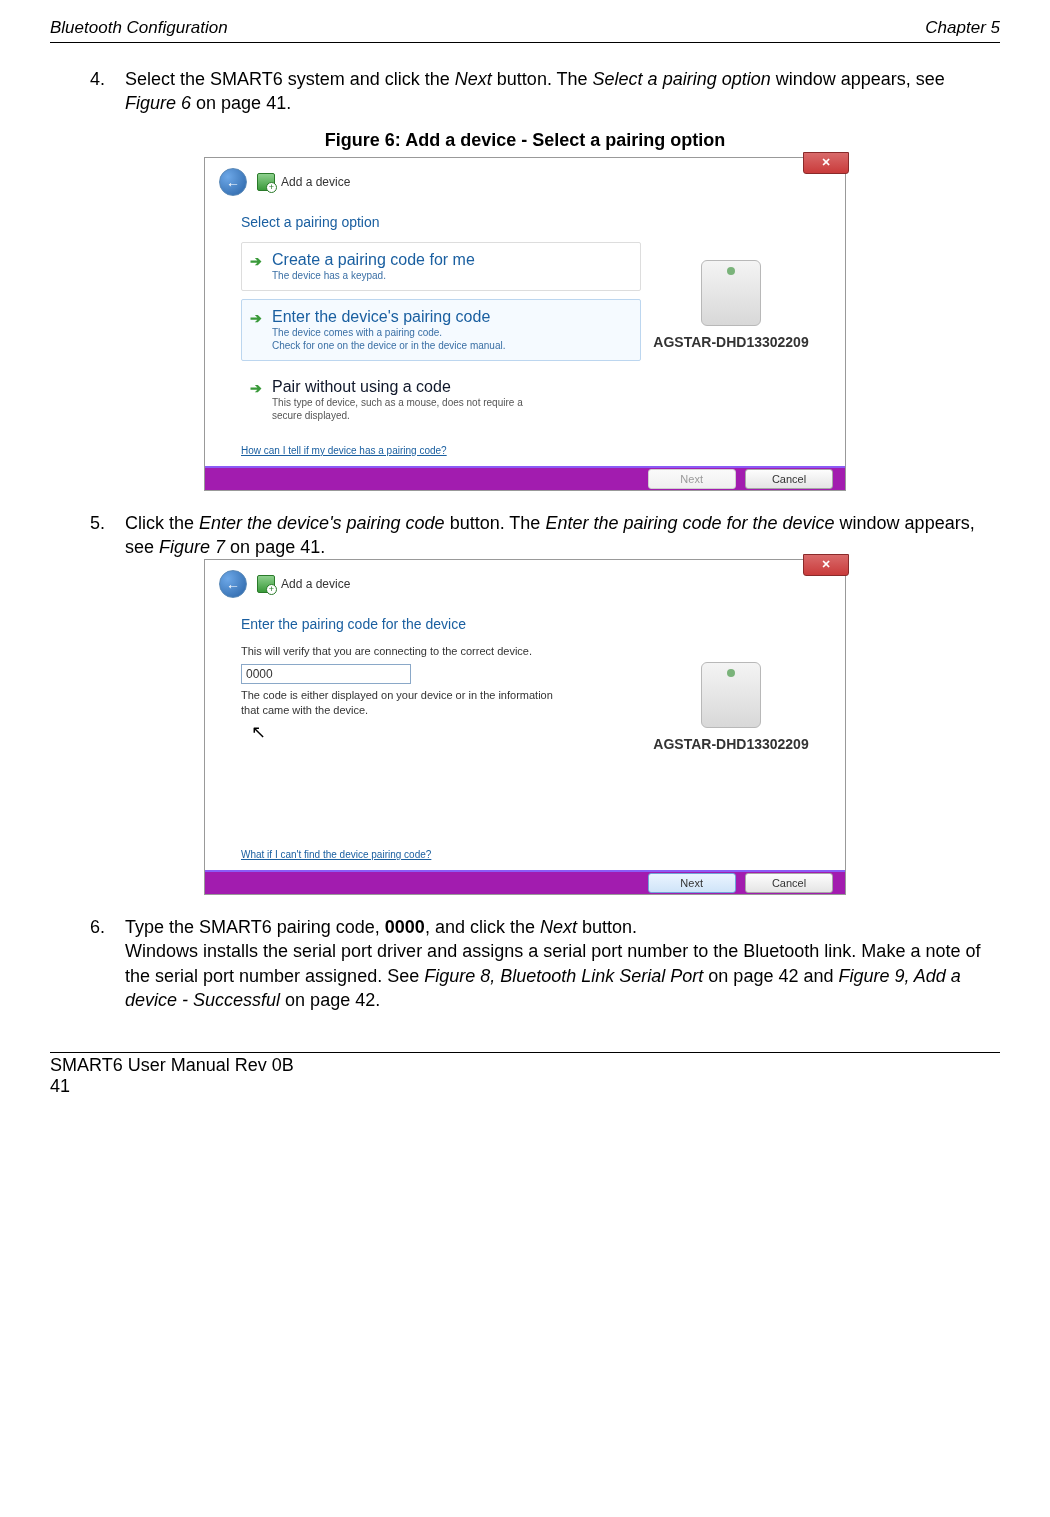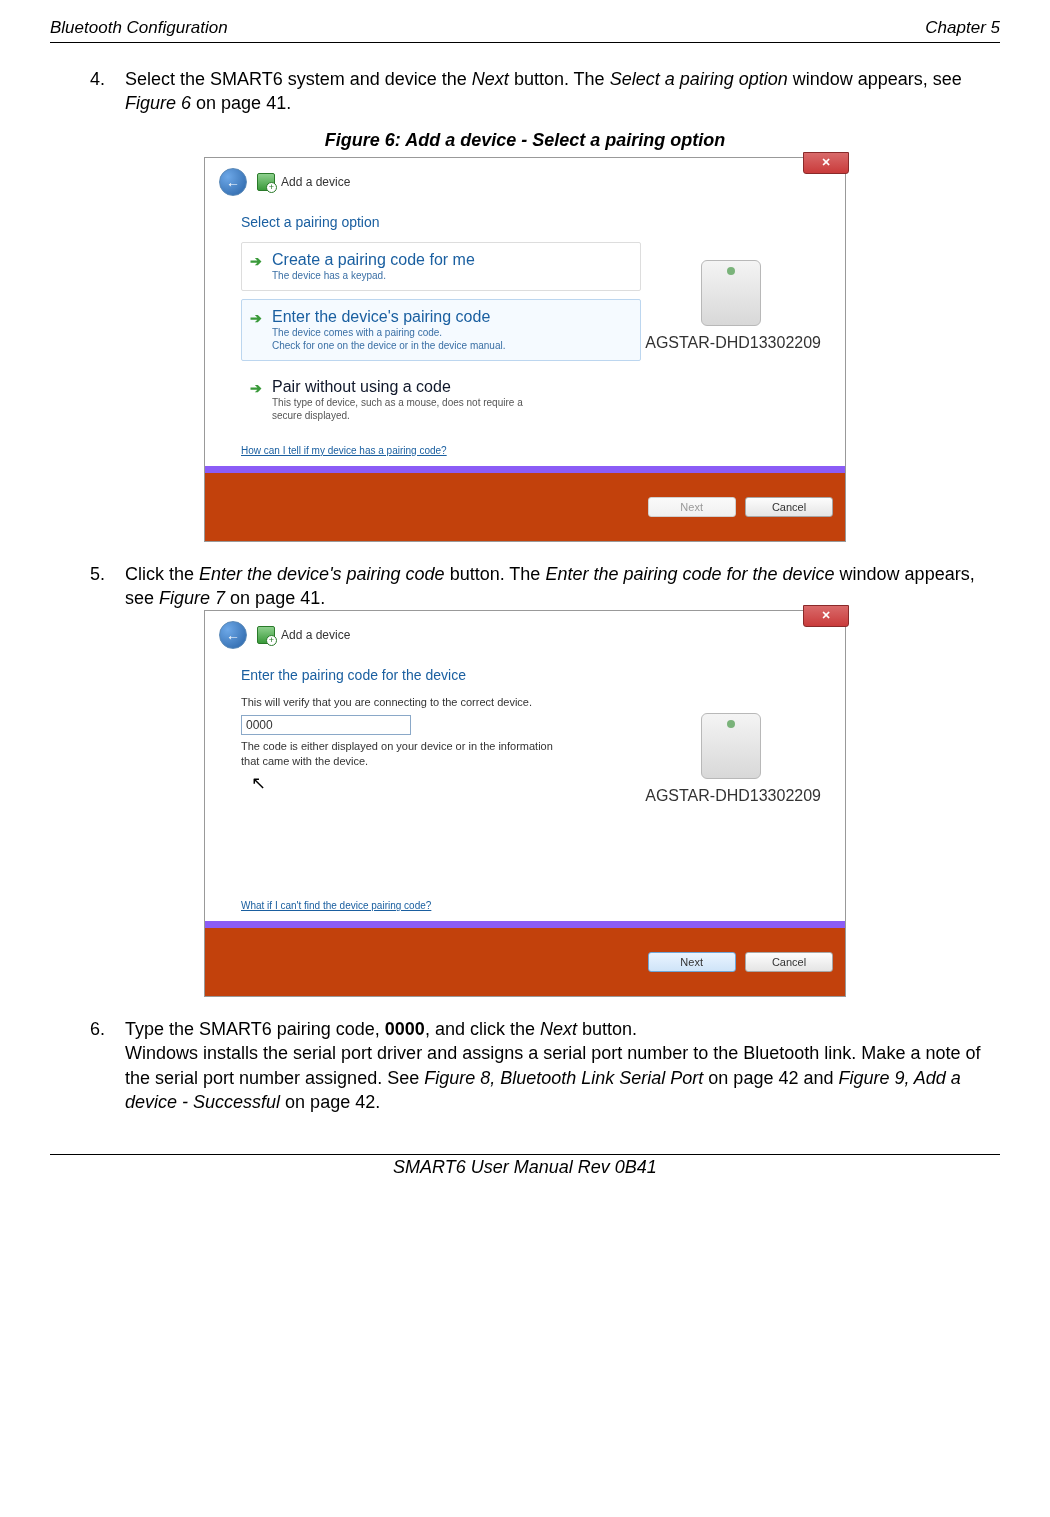--- a/index.html
+++ b/index.html
@@ -39,21 +39,20 @@
   .step-text {
     display: inline-block;
     width: calc(100% - 40px);
     vertical-align: top;
   }
   .fig-caption {
     text-align: center;
     font-weight: bold;
     font-size: 18px;
     margin: 14px 0 6px 0;
-    font-style: italic;
   }
   .dialog-wrap {
     display: flex;
     justify-content: center;
     margin-bottom: 20px;
   }
   .dialog {
     width: 640px;
     border: 1px solid #999;
     background: #fff;
@@ -125,23 +124,24 @@
     margin: 6px 0 12px 0;
   }
   .two-col {
     display: flex;
   }
   .left-col {
     flex: 1;
   }
   .right-col {
     width: 180px;
-    text-align: right;
-    font-size: 16px;
+    text-align: center;
+    font-size: 14px;
     color:#333;
+    font-weight:bold;
   }
   .device-box {
     width: 58px; height: 64px;
     margin: 18px auto 8px auto;
     background: linear-gradient(#f4f4f4,#d8d8d8);
     border:1px solid #b8b8b8;
     border-radius: 6px;
     position:relative;
   }
   .device-box::after{
@@ -179,23 +179,23 @@
     line-height: 1.3;
   }
   .help-link {
     color:#1a5fa0;
     font-size:10px;
     text-decoration: underline;
     margin: 6px 0 8px 0;
     display:inline-block;
   }
   .btn-row {
-    background: #c2410c;
-    border-top:7px solid #8b5cf6;
-    padding: 24px 12px;
+    background: #a21caf;
+    border-top:2px solid #8b5cf6;
+    padding: 1px 12px;
     text-align: right;
   }
   .win-btn {
     display:inline-block;
     min-width: 66px;
     padding: 3px 10px;
     font-size: 11px;
     border:1px solid #a7a7a7;
     background: linear-gradient(#fdfdfd,#e5e5e5);
     border-radius: 3px;
@@ -227,41 +227,41 @@
     margin-top:4px;
     margin-left:10px;
   }
   .ftr-rule {
     border-top:1px solid #000;
     margin-top: 40px;
   }
   .ftr-row {
     display:flex;
     justify-content: center;
-    font-style: italic;
     font-size: 18px;
     padding-top: 2px;
+    flex-direction: column;
   }
   .ital { font-style: italic; }
 </style>
 </head>
 <body>
 
 <div class="page">
 
   <div class="hdr-row">
     <span>Bluetooth Configuration</span>
     <span>Chapter 5</span>
   </div>
   <div class="hdr-rule"></div>
 
   <div class="step-block">
     <span class="step-num">4.</span>
     <span class="step-text">
-      <span>Select the SMART6 system and device the </span><span class="ital">Next</span><span> button. The </span><span class="ital">Select a pairing option</span><span> window appears, see </span><span class="ital">Figure 6</span><span> on page 41.</span>
+      <span>Select the SMART6 system and click the </span><span class="ital">Next</span><span> button. The </span><span class="ital">Select a pairing option</span><span> window appears, see </span><span class="ital">Figure 6</span><span> on page 41.</span>
     </span>
   </div>
 
   <div class="fig-caption">Figure 6: Add a device - Select a pairing option</div>
 
   <div class="dialog-wrap">
     <div class="dialog">
       <div class="close-btn"><span class="close-x">✕</span></div>
       <div class="dlg-top">
         <div class="back-circle">

